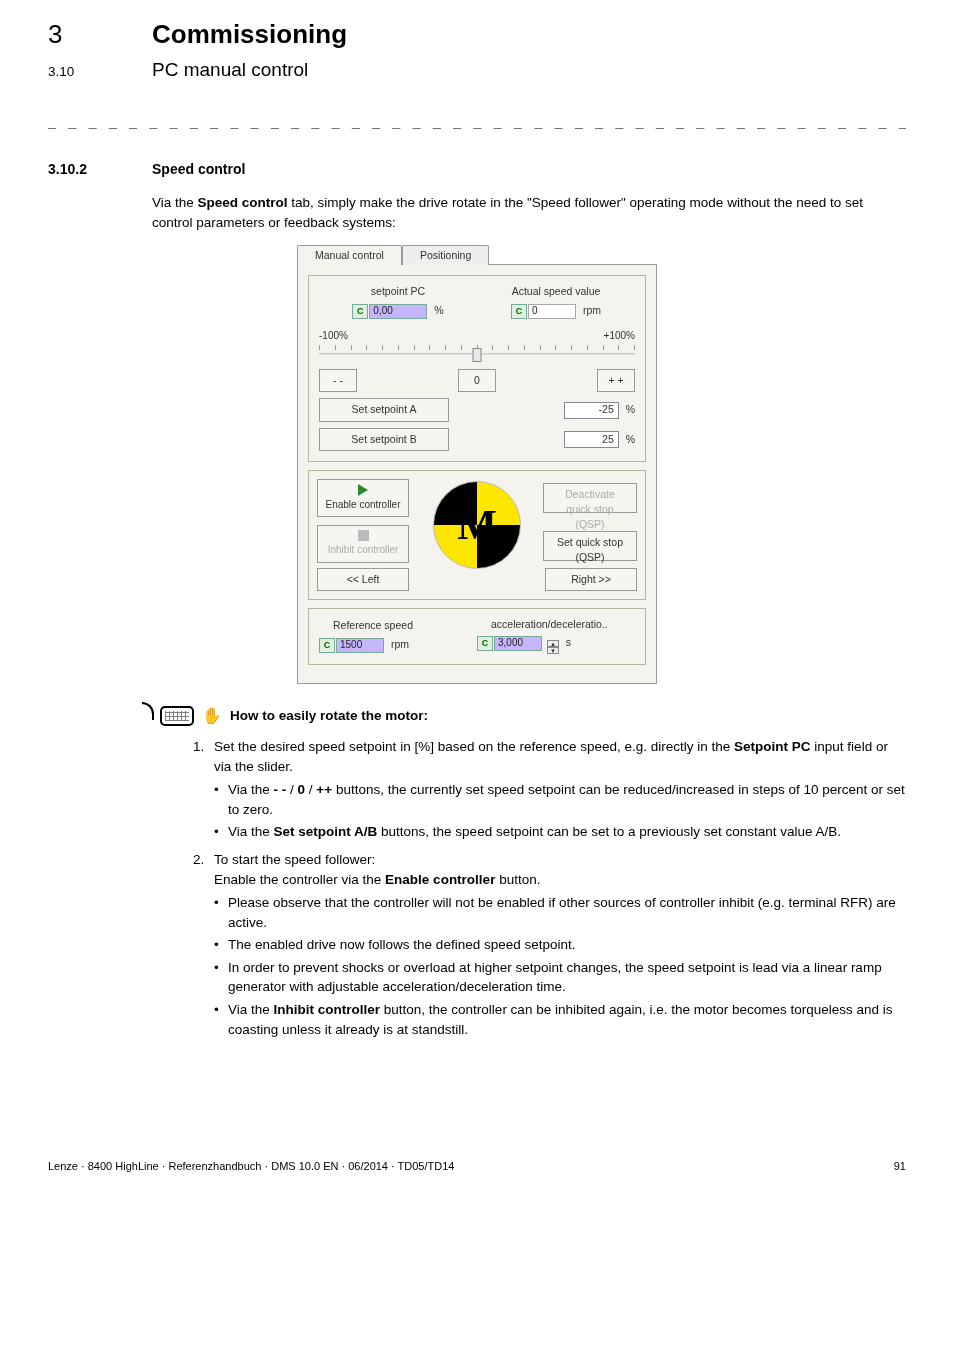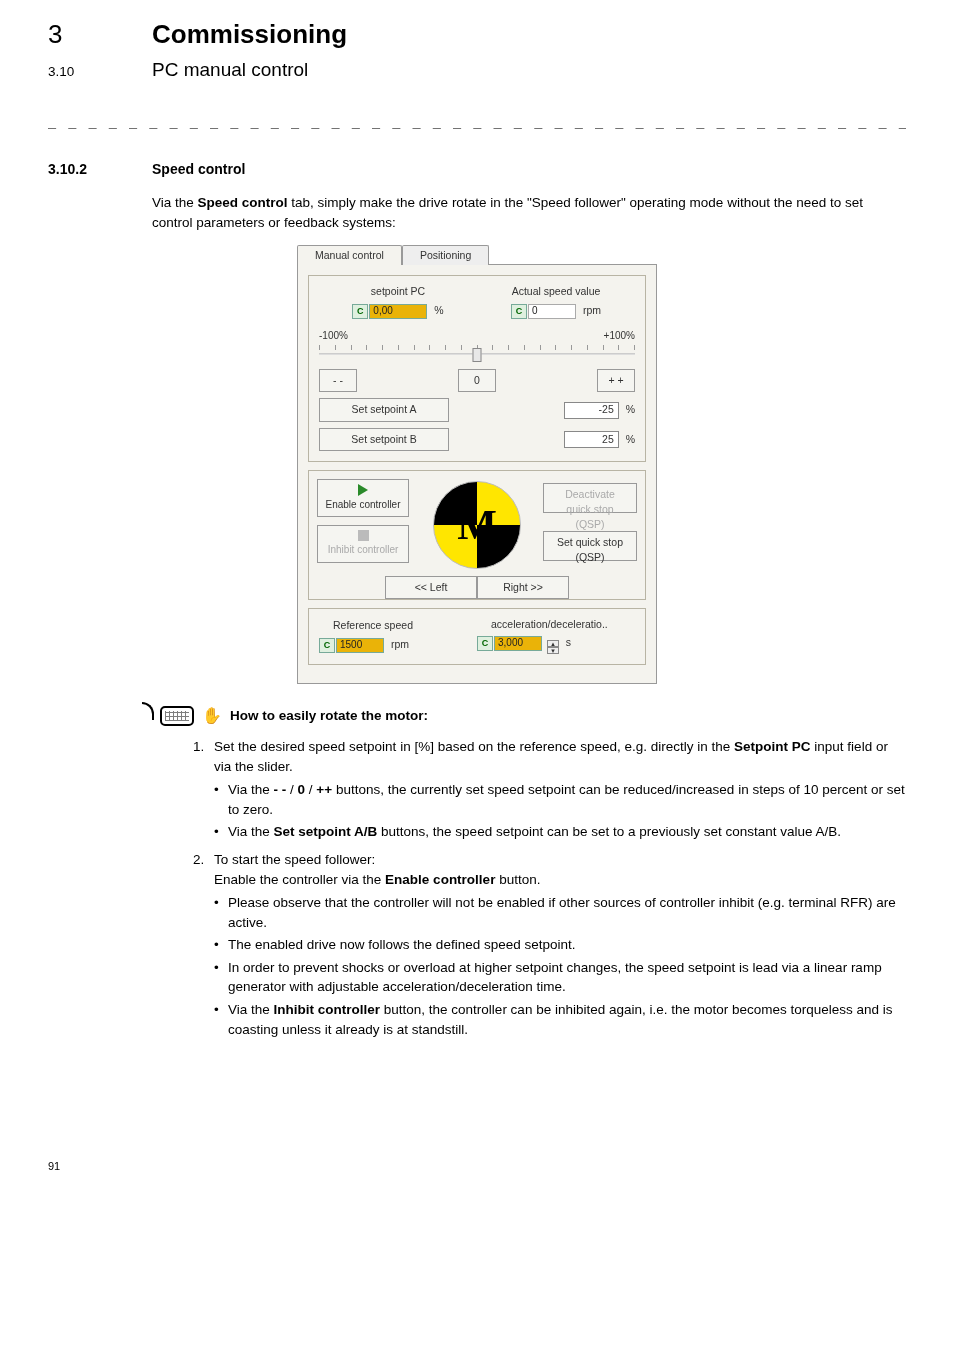--- a/index.html
+++ b/index.html
@@ -69,21 +69,21 @@
   .cfield { display: inline-flex; align-items: center; }
   .cbtn {
     width: 16px; height: 15px;
     border: 1px solid #7a9; background: #dff0df;
     color: #060; font-weight: 700; font-size: 9px;
     display: inline-flex; align-items: center; justify-content: center;
     margin-right: 1px;
   }
   .txtfield {
     height: 15px; border: 1px solid #7a9;
-    background: #eab308; color: #222;
+    background: #c4b5fd; color: #222;
     font-size: 10px; padding: 0 3px;
     display: inline-flex; align-items: center;
   }
   .txtfield.ro { background: #fff; border-color: #aaa; }
   .unit { margin-left: 4px; }
   .sliderbox { margin-top: 10px; }
   .slider-ends { display: flex; justify-content: space-between; font-size: 10px; }
   .slider-track {
     position: relative; height: 16px; margin: 2px 0 8px 0;
   }
@@ -136,21 +136,21 @@
   }
   .iconbtn.disabled { color: #aaa; }
   .tri-play {
     width: 0; height: 0; border-top: 6px solid transparent;
     border-bottom: 6px solid transparent; border-left: 10px solid #2a8a2a;
     margin-bottom: 2px;
   }
   .sq-stop { width: 11px; height: 11px; background: #bbb; margin-bottom: 2px; }
   .left-col-btns { position: absolute; left: 8px; top: 8px; display: flex; flex-direction: column; gap: 8px; }
   .right-col-btns { position: absolute; right: 8px; top: 12px; display: flex; flex-direction: column; gap: 18px; width: 94px; }
-  .nav-row { position: absolute; left: 8px; right: 8px; bottom: 0; display: flex; justify-content: center; }
+  .nav-row { position: absolute; left: 8px; right: 8px; bottom: 8px; display: flex; justify-content: space-between; }
   .stepper {
     display: inline-flex; flex-direction: column; margin-left: 2px;
   }
   .stepper div {
     width: 12px; height: 7px; border: 1px solid #888; background: #eee;
     font-size: 7px; line-height: 5px; text-align: center;
   }
 
   
   .howto-row { display: flex; align-items: center; margin: 10px 0 10px 94px; gap: 8px; }
@@ -357,14 +357,15 @@
       <li>The enabled drive now follows the defined speed setpoint.</li>
       <li>In order to prevent shocks or overload at higher setpoint changes, the speed setpoint is lead via a linear ramp generator with adjustable acceleration/deceleration time.</li>
       <li>
         <span>Via the </span><b>Inhibit controller</b><span> button, the controller can be inhibited again, i.e. the motor becomes torqueless and is coasting unless it already is at standstill.</span>
       </li>
     </ul>
   </li>
 </ol>
 
 <div class="footer">
+  <span>Lenze · 8400 HighLine · Referenzhandbuch · DMS 10.0 EN · 06/2014 · TD05/TD14</span>
   <span>91</span>
 </div>
 
 </body></html>

